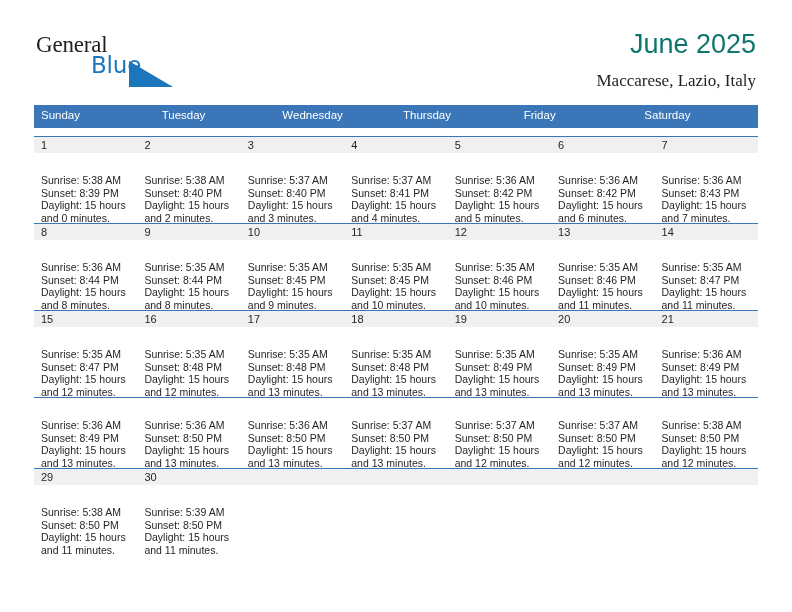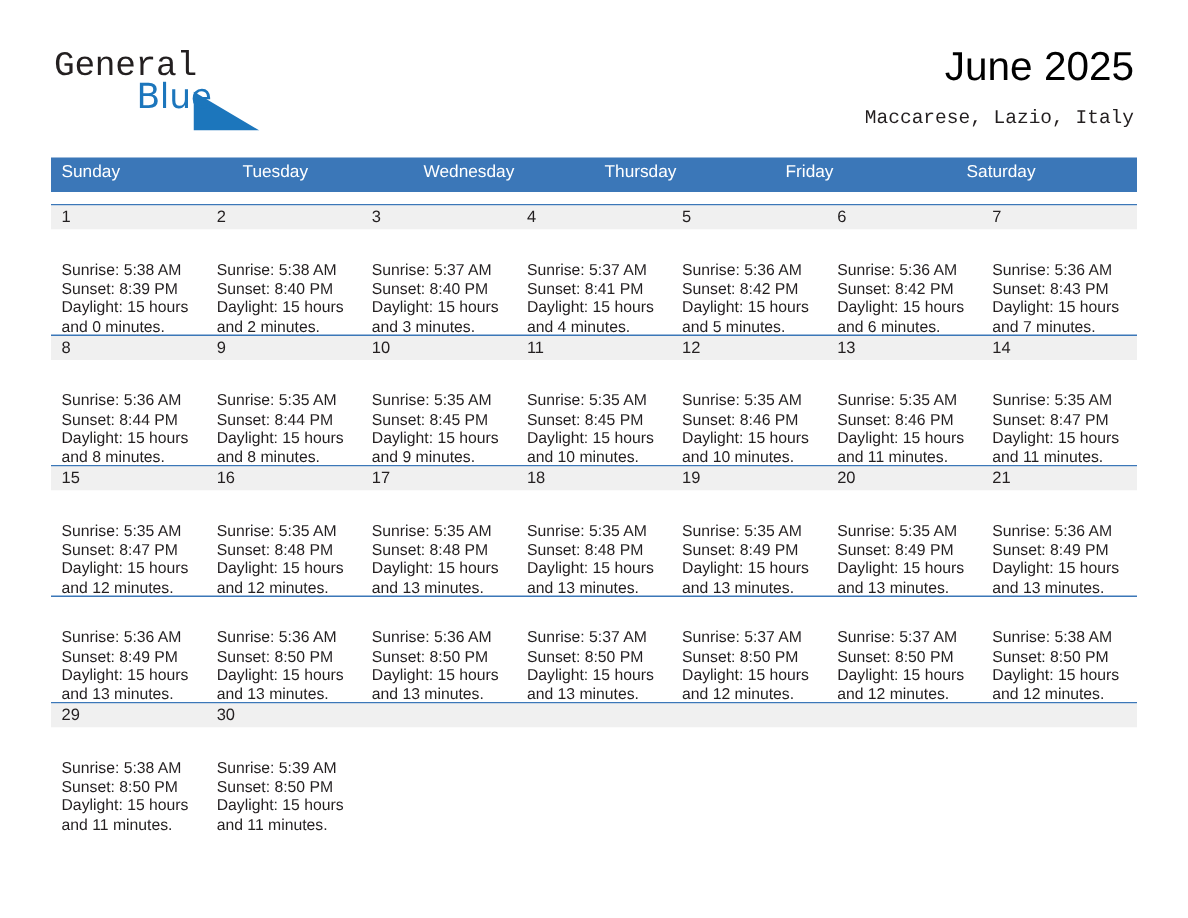--- a/index.html
+++ b/index.html
@@ -38,21 +38,21 @@
     width: 160px;
     height: 50px;
   }
   .logo-general {
     position: absolute;
     left: 0;
     top: 0;
     font-size: 23px;
     letter-spacing: -0.2px;
     color: #231f20;
-    font-family: Liberation Mono, monospace;
+    font-family: Liberation Serif, serif;
     line-height: 1;
   }
   .logo-blue {
     position: absolute;
     left: 55px;
     top: 21px;
     font-size: 23px;
     letter-spacing: -0.2px;
     color: #1c76bc;
     font-family: "DejaVu Sans", sans-serif;
@@ -73,31 +73,31 @@
   .logo-tri svg { display: block; }
 
   .title-block {
     position: absolute;
     right: 36px;
     top: 30px;
     text-align: right;
   }
   .cal-title {
     font-size: 27px;
-    color: #000000;
+    color: #0f766e;
     line-height: 1.1;
     font-weight: normal;
     margin: 0;
     font-family: "Liberation Sans", sans-serif;
   }
   .cal-subtitle {
-    font-size: 13px;
+    font-size: 17px;
     color: #231f20;
     margin-top: 11px;
-    font-family: Liberation Mono, monospace;
+    font-family: Liberation Serif, serif;
   }
 
   
   .calendar {
     position: absolute;
     left: 34px;
     top: 105px;
     width: 724px;
   }
 

